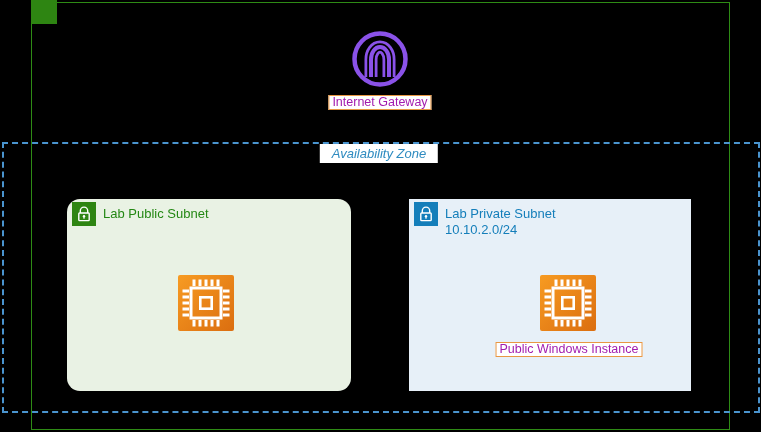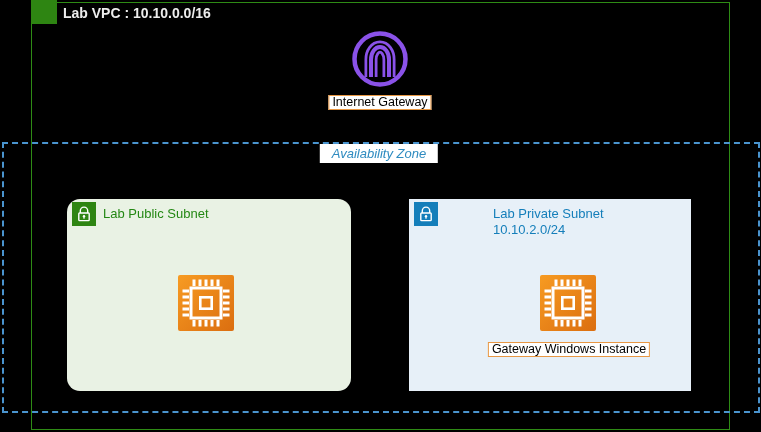--- a/index.html
+++ b/index.html
@@ -8,38 +8,38 @@
     font-family:"Liberation Sans",sans-serif;
   }
   
   .vpc-border{position:absolute;left:31px;top:2px;width:697px;height:426px;border:1px solid #2E8B15;}
   .vpc-icon{position:absolute;left:31px;top:0;width:26px;height:24px;background:#2E8512;}
   .vpc-title{position:absolute;left:63px;top:5px;font-size:14px;font-weight:bold;color:#EDEDED;white-space:nowrap;}
   
   .igw-icon{position:absolute;left:350px;top:29px;width:60px;height:60px;}
   .small-label{
     position:absolute;transform:translateX(-50%);white-space:nowrap;
-    background:#fff;border:1px solid #E89743;color:#000000;
+    background:#fff;border:1px solid #E89743;color:#a21caf;
     font-size:12.5px;line-height:13px;padding:0 3px;
   }
   .igw-label{left:380px;top:95px;}
   
   .az-border{position:absolute;left:2px;top:142px;width:754px;height:267px;border:2px dashed #4A94CE;}
   .az-label{
     position:absolute;left:379px;top:144px;transform:translateX(-50%);
     background:#fff;color:#2E8BC0;font-size:13px;line-height:15px;padding:2px 12px;white-space:nowrap;font-style:italic;
   }
   
   .subnet{position:absolute;top:199px;height:192px;}
   .subnet.public{left:67px;width:284px;background:#E9F2E4;border-radius:13px;}
   .subnet.private{left:409px;width:282px;background:#E7F0F8;}
   .lock-icon{position:absolute;left:5px;top:3px;width:24px;height:24px;}
   .subnet-title{position:absolute;left:36px;top:7px;font-size:13px;line-height:16px;white-space:nowrap;}
   .subnet.public .subnet-title{color:#248814;}
-  .subnet.private .subnet-title{color:#147EBA;margin-left:48px;}
+  .subnet.private .subnet-title{color:#147EBA;}
   .ec2-icon{position:absolute;top:76px;width:56px;height:56px;}
   .subnet.public .ec2-icon{left:111px;}
   .subnet.private .ec2-icon{left:131px;}
   .instance-label{top:143px;position:absolute;}
   .subnet.public .instance-label{left:145px;}
   .subnet.private .instance-label{left:160px;}
   .defs-holder{position:absolute;width:0;height:0;overflow:hidden;}
 </style>
 </head>
 <body>
@@ -50,21 +50,20 @@
     <defs>
       <linearGradient id="ec2g" x1="0" y1="0" x2="1" y2="1">
         <stop offset="0" stop-color="#F79B22"></stop>
         <stop offset="1" stop-color="#DB6E10"></stop>
       </linearGradient>
     </defs>
   </svg>
 
   <div class="vpc-border"></div>
   <div class="vpc-icon"></div>
-  <div class="vpc-title">Lab VPC : 10.10.0.0/16</div>
 
   <svg class="igw-icon" viewBox="0 0 60 60">
     <circle cx="30" cy="30" r="25.5" fill="none" stroke="#8A52E8" stroke-width="4.5"></circle>
     <g fill="none">
       <path d="M21,48 V30.5 a9,12.5 0 0 1 18,0 V48" stroke="#8A52E8" stroke-width="13"></path>
       <path d="M21,48 V30.5 a9,12.5 0 0 1 18,0 V48" stroke="#000000" stroke-width="7.5"></path>
       <path d="M21,48 V30.5 a9,12.5 0 0 1 18,0 V48" stroke="#8A52E8" stroke-width="4"></path>
     </g>
   </svg>
   <div class="small-label igw-label">Internet Gateway</div>
@@ -148,16 +147,16 @@
           <rect x="4.5" y="26.5" width="6.5" height="3"></rect>
           <rect x="4.5" y="32.5" width="6.5" height="3"></rect>
           <rect x="4.5" y="38.5" width="6.5" height="3"></rect>
         <rect x="45" y="14.5" width="6.5" height="3"></rect>
           <rect x="45" y="20.5" width="6.5" height="3"></rect>
           <rect x="45" y="26.5" width="6.5" height="3"></rect>
           <rect x="45" y="32.5" width="6.5" height="3"></rect>
           <rect x="45" y="38.5" width="6.5" height="3"></rect>
       </g>
     </svg>
-    <div class="small-label instance-label">Gateway Windows Instance</div>
+    <div class="small-label instance-label">Public Windows Instance</div>
   </div>
 
 </div>
 
 </body></html>

